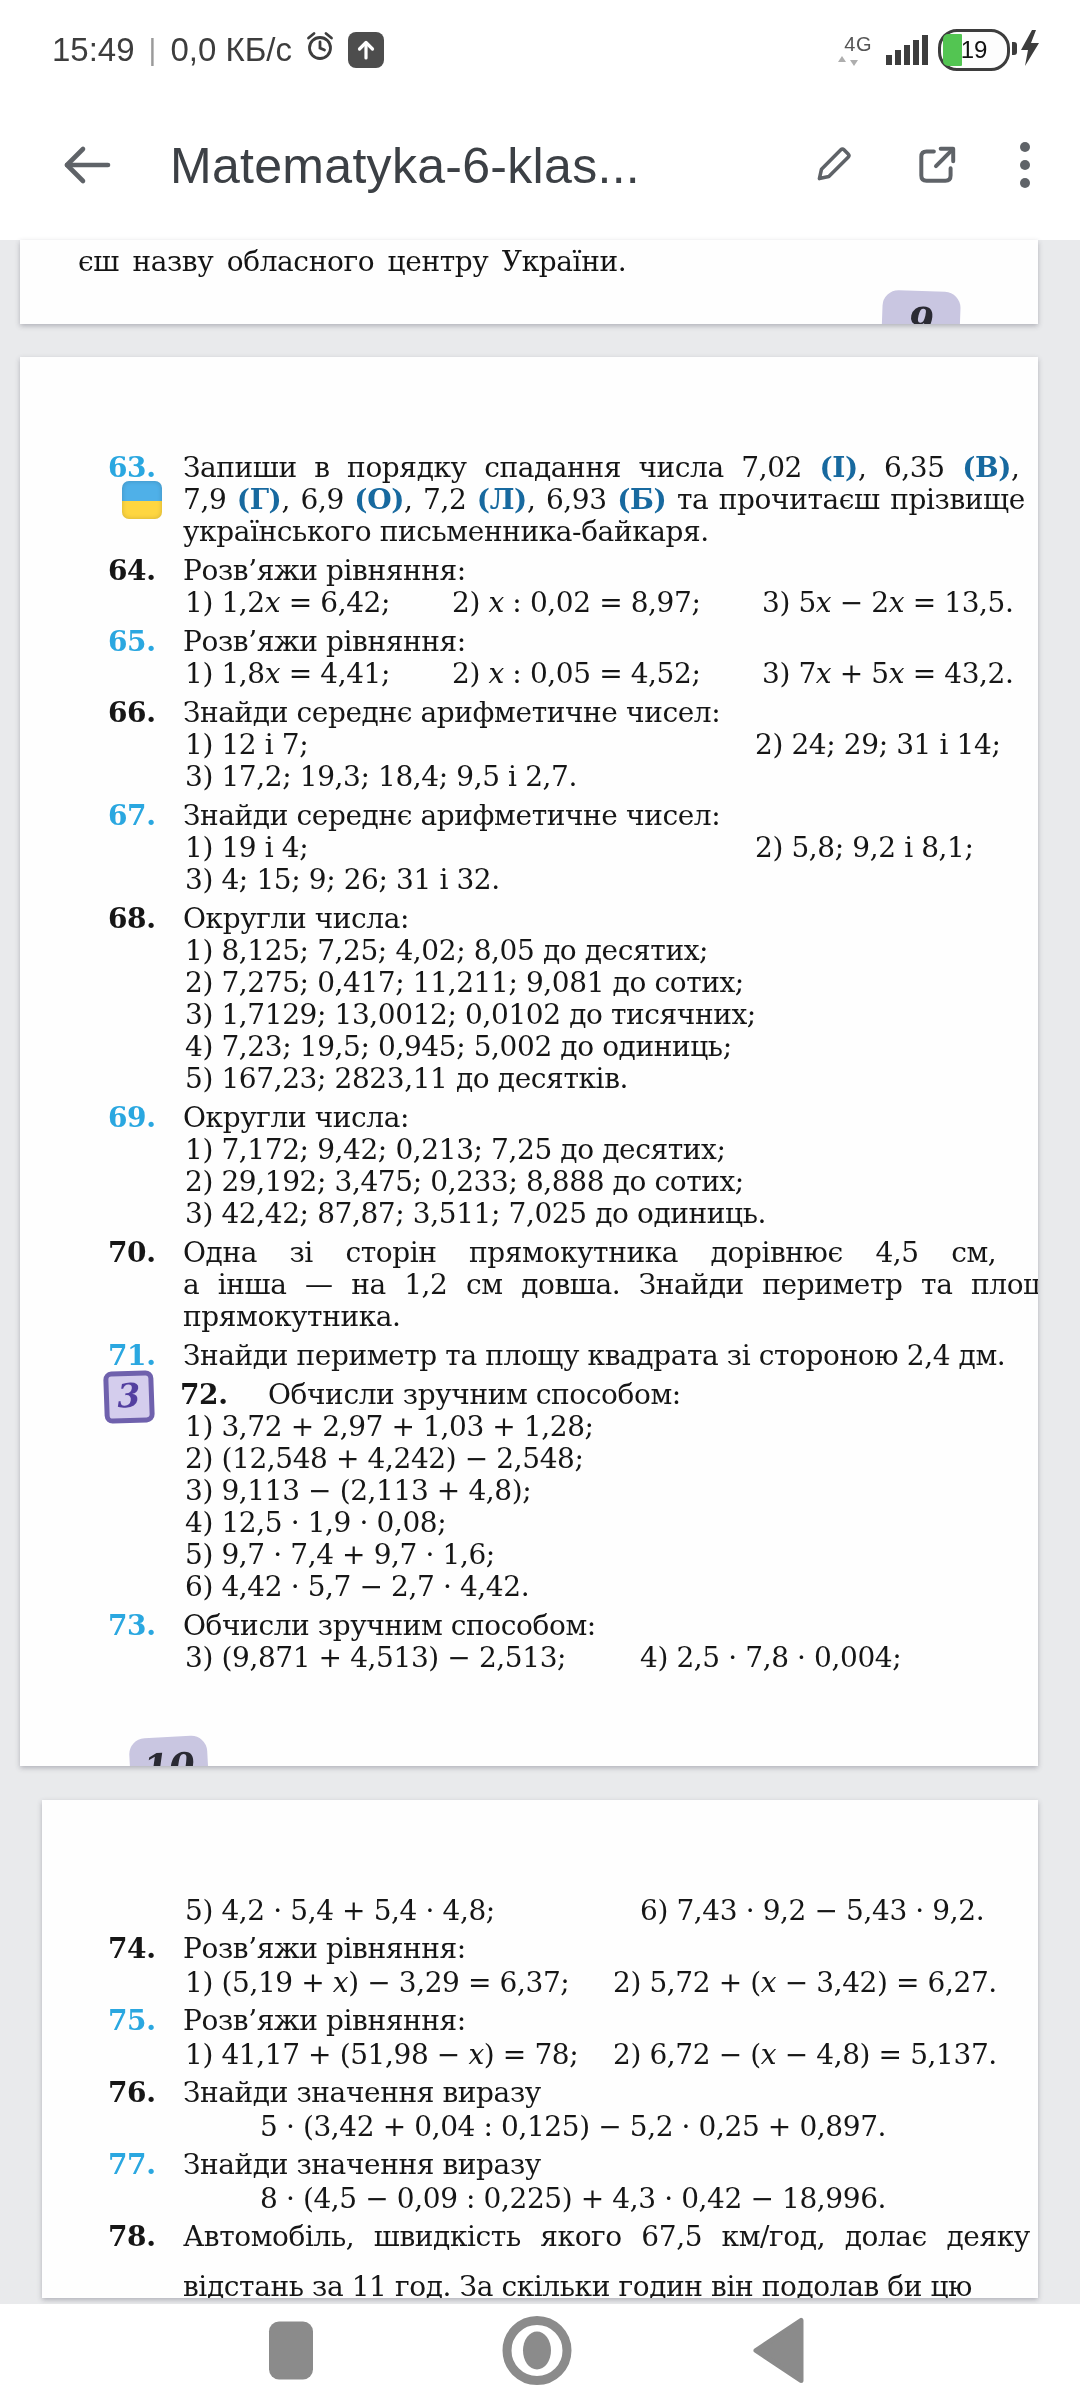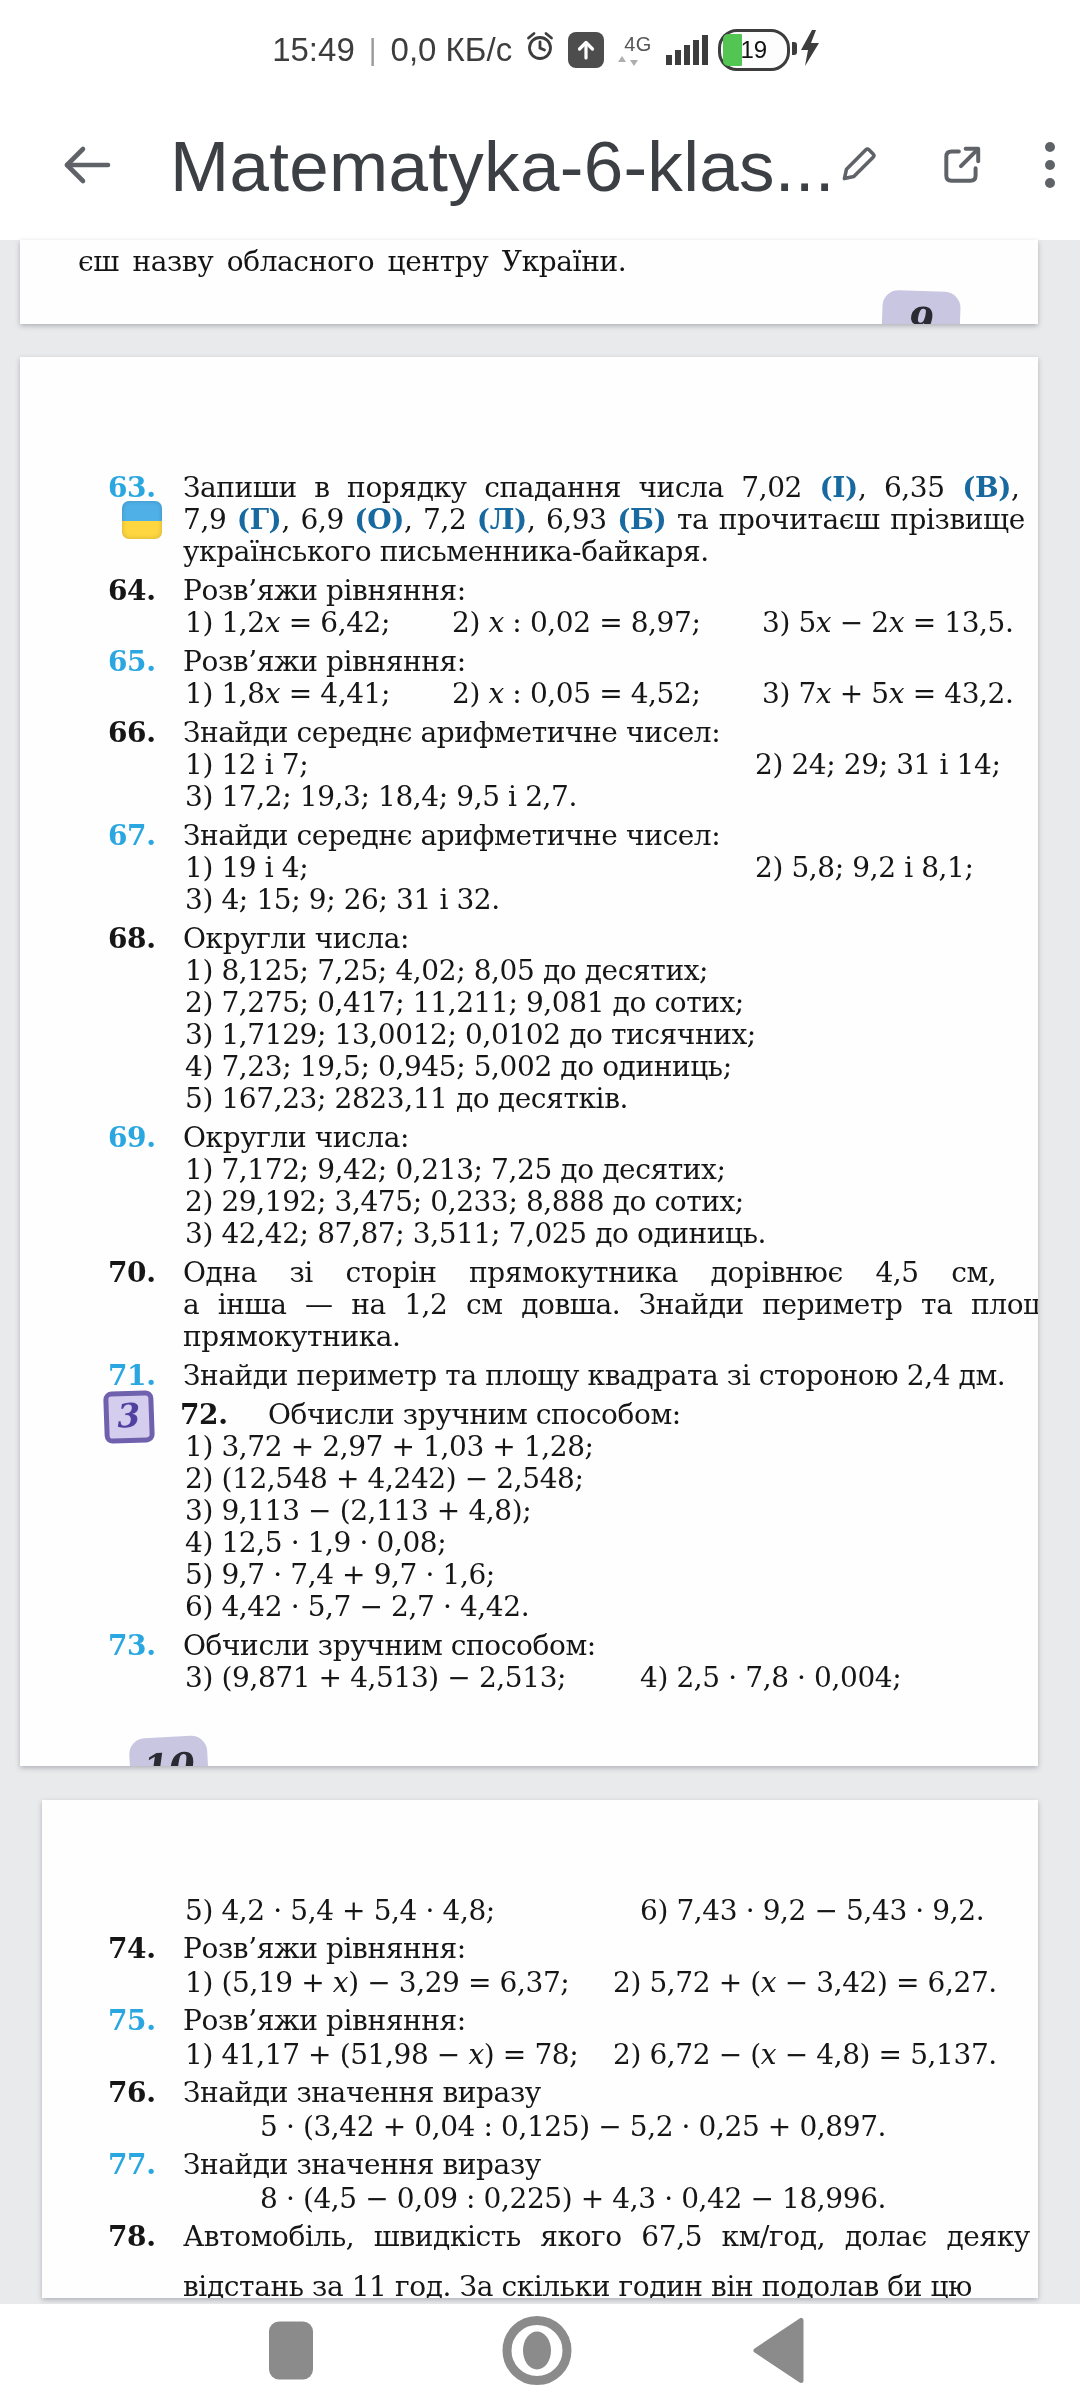--- a/index.html
+++ b/index.html
@@ -2,38 +2,38 @@
 <html><head>
 <meta charset="utf-8">
 <style>
   html,body{margin:0;padding:0;}
   body{width:1080px;height:2400px;overflow:hidden;background:#fff;
        font-family:"Liberation Sans","DejaVu Sans",sans-serif;}
   .screen{position:relative;width:1080px;height:2400px;background:#fff;overflow:hidden;}
 
   
   .status-bar{position:absolute;top:0;left:0;width:100%;height:92px;box-sizing:border-box;
-    display:flex;align-items:center;justify-content:center;padding:8px 40px 0 52px;color:#3d3d3d;}
+    display:flex;align-items:center;justify-content:space-between;padding:8px 40px 0 52px;color:#3d3d3d;}
   .sb-left{display:flex;align-items:center;gap:12px;font-size:33px;font-weight:400;}
   .sb-sep{color:#9a9a9a;font-size:30px;padding:0 2px;}
   .upload-badge{width:36px;height:36px;background:#4d4d4d;border-radius:8px;display:flex;align-items:center;justify-content:center;}
   .sb-right{display:flex;align-items:center;gap:10px;}
   .sig-col{display:flex;flex-direction:column;align-items:center;line-height:1;margin-right:2px;}
   .sig-4g{font-size:20px;color:#555;letter-spacing:.5px;margin-left:20px;}
   .tiny-arrows{display:flex;gap:2px;margin-top:2px;}
   .batt{position:relative;width:66px;height:36px;border:3px solid #3d3d3d;border-radius:19px;
     display:flex;align-items:center;justify-content:center;background:#fdfdfd;}
   .batt-fill{position:absolute;left:2px;top:2px;bottom:2px;width:19px;background:#53c552;border-radius:5px 1px 1px 5px;}
   .batt-num{position:relative;font-size:24px;color:#111;z-index:1;font-weight:400;}
   .batt-nub{position:absolute;right:-10px;top:10px;width:5px;height:13px;background:#3d3d3d;border-radius:0 3px 3px 0;}
 
   
   .app-header{position:absolute;top:92px;left:0;width:100%;height:148px;background:#fff;
     display:flex;align-items:center;box-sizing:border-box;padding:0 40px 0 60px;}
-  .hdr-title{font-size:71px;color:#3c4045;margin-left:58px;letter-spacing:.3px;white-space:nowrap;}
+  .hdr-title{font-size:50px;color:#3c4045;margin-left:58px;letter-spacing:.3px;white-space:nowrap;}
   .hdr-actions{display:flex;align-items:center;gap:58px;margin-left:auto;padding-right:8px;}
   .icon-btn{display:flex;align-items:center;justify-content:center;background:none;border:none;padding:0;cursor:pointer;}
 
   
   .content{position:absolute;top:240px;left:0;width:100%;height:2064px;background:#e9eaec;}
   .page{position:absolute;background:#fefefe;box-shadow:0 2px 5px rgba(50,50,65,.3);}
   .pg1{top:0;left:20px;width:1018px;height:84px;overflow:hidden;}
   .pg2{top:117px;left:20px;width:1018px;height:1409px;overflow:hidden;}
   .pg3{top:1560px;left:42px;width:996px;height:498px;overflow:hidden;}
   .frag{font-family:"DejaVu Serif","Liberation Serif",serif;font-size:28px;line-height:36px;
@@ -176,21 +176,21 @@
   </div>
 
   <div class="content">
     <div class="page pg1">
       <div class="frag">єш назву обласного центру України.</div>
       <div class="page-badge">9</div>
     </div>
 
     <div class="page pg2">
       <div class="doc" id="p2-mount">
-          <div class="line start" style="word-spacing: 9px; margin-top: 20px;"><span class="pnum acc">63.</span><span>Запиши в порядку спадання числа 7,02 </span><span class="acc">(І)</span><span>, 6,35 </span><span class="acc">(В)</span><span>,</span></div>
+          <div class="line start" style="word-spacing: 9px;"><span class="pnum acc">63.</span><span>Запиши в порядку спадання числа 7,02 </span><span class="acc">(І)</span><span>, 6,35 </span><span class="acc">(В)</span><span>,</span></div>
           <div class="line" style="word-spacing: 2px;"><span class="flag"></span><span>7,9 </span><span class="acc">(Г)</span><span>, 6,9 </span><span class="acc">(О)</span><span>, 7,2 </span><span class="acc">(Л)</span><span>, 6,93 </span><span class="acc">(Б)</span><span> та прочитаєш прізвище</span></div>
           <div class="line">українського письменника-байкаря.</div>
           <div class="line start"><span class="pnum">64.</span>Розв’яжи рівняння:</div>
           <div class="line item"><span class="col" style="width:267px">1) 1,2<i class="vx">x</i> = 6,42;</span><span class="col" style="width:310px">2) <i class="vx">x</i> : 0,02 = 8,97;</span><span class="col">3) 5<i class="vx">x</i> − 2<i class="vx">x</i> = 13,5.</span></div>
           <div class="line start"><span class="pnum acc">65.</span>Розв’яжи рівняння:</div>
           <div class="line item"><span class="col" style="width:267px">1) 1,8<i class="vx">x</i> = 4,41;</span><span class="col" style="width:310px">2) <i class="vx">x</i> : 0,05 = 4,52;</span><span class="col">3) 7<i class="vx">x</i> + 5<i class="vx">x</i> = 43,2.</span></div>
           <div class="line start"><span class="pnum">66.</span>Знайди середнє арифметичне чисел:</div>
           <div class="line item"><span class="col" style="width:570px">1) 12 і 7;</span><span class="col">2) 24; 29; 31 і 14;</span></div>
           <div class="line item">3) 17,2; 19,3; 18,4; 9,5 і 2,7.</div>
           <div class="line start"><span class="pnum acc">67.</span>Знайди середнє арифметичне чисел:</div>

